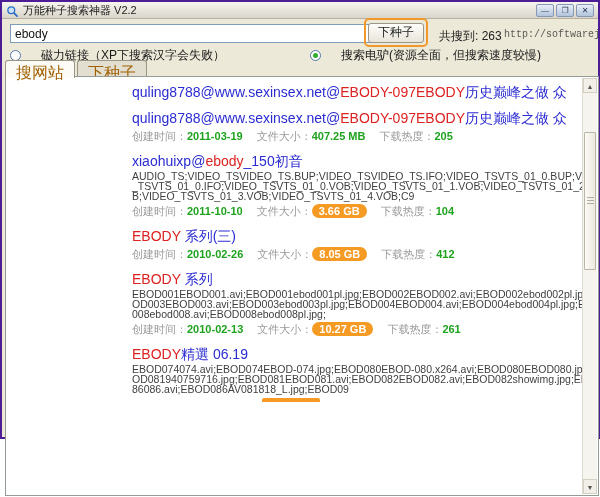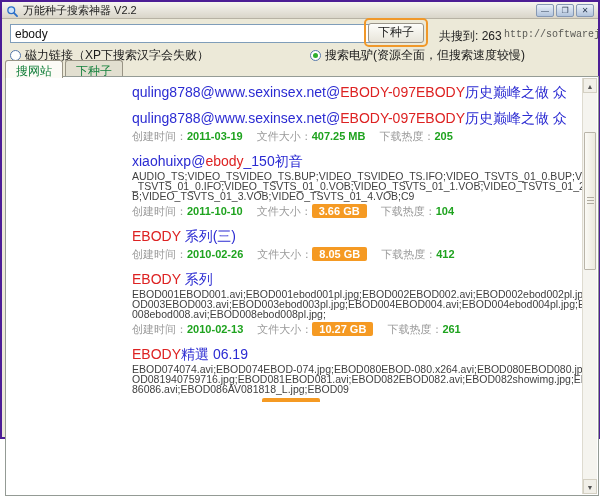--- a/index.html
+++ b/index.html
@@ -26,47 +26,47 @@
                    border:2px solid #f0982a; border-radius:5px; background:transparent; }
   .dl-btn { width:56px; height:20px; font-size:12px; font-family:inherit; color:#1a1a1a;
             background:linear-gradient(#fdfdfa,#e8e5da); border:1px solid #9a958a;
             border-radius:3px; }
   .count-label { position:absolute; left:437px; top:26px; font-size:12px; color:#222; }
   .site-url { position:absolute; left:502px; top:27px; font-size:10px; color:#5a5a55;
               font-family:"Liberation Mono","DejaVu Sans Mono",monospace; }
   
   .options { position:absolute; left:8px; top:45px; right:8px; height:14px; }
   .opt { position:absolute; top:0; display:flex; align-items:center; font-size:12px;
-         color:#1a1a1a; white-space:nowrap; }
+         color:#1a1a1a; white-space:nowrap;gap:16px; }
   .opt-1 { left:0; }
   .opt-2 { left:300px; }
   .radio { width:11px; height:11px; border-radius:50%; border:1px solid #5577aa;
            background:#fff; margin-right:4px; position:relative; flex:0 0 auto; }
   .radio.checked::after { content:""; position:absolute; left:2px; top:2px; width:5px;
            height:5px; border-radius:50%; background:#2fae2f; }
   
   .tabs { position:absolute; left:3px; top:58px; height:17px; display:flex; gap:2px; }
-  .tab { padding:2px 10px 0 10px; font-size:12px; color:#15803d; height:17px;
+  .tab { padding:2px 10px 0 10px; font-size:16px; color:#a16207; height:17px;
          border:1px solid #999485; border-bottom:none; border-radius:3px 3px 0 0;
          background:#e2dfd0; }
   .tab.active { background:#fcfbf6; position:relative; z-index:3; height:18px; }
   
   .panel { position:absolute; left:3px; top:74px; width:594px; height:420px;
            background:#fff; border:1px solid #949b95; z-index:2; }
   .results { position:absolute; left:0; top:0; right:16px; bottom:0; overflow:hidden;
              padding:7px 0 0 78px; }
   .result { width:480px; margin-bottom:10px;margin-left:48px; }
   .r-title { font-size:14px; line-height:16px; margin-bottom:2px; cursor:pointer;
              white-space:nowrap; }
   .r-desc { font-size:10.5px; line-height:10px; word-break:break-all;
             overflow-wrap:anywhere; }
   .r-meta { font-size:11px; line-height:13px; margin-top:4px; white-space:nowrap; }
   .m-label { color:#9b9b9b; }
   .m-val { font-weight:bold; margin-right:14px; }
-  .m-val.hl { padding:1px 7px; border-radius:2px; margin-right:14px; }
+  .m-val.hl { padding:1px 7px; border-radius:7px; margin-right:14px; }
   .cut-sliver { height:4px; width:58px; margin:4px 0 0 130px; border-radius:2px 2px 0 0; }
   
   .scrollbar { position:absolute; top:1px; right:1px; bottom:1px; width:15px;
                background:#f5f4ef; border-left:1px solid #dedbd0; }
   .sb-btn { position:absolute; left:0; width:14px; height:15px; text-align:center;
             font-size:7px; line-height:15px; color:#555; background:#f1efe8;
             border:1px solid #d4d0c3; }
   .sb-up { top:0; }
   .sb-down { bottom:0; }
   .sb-thumb { position:absolute; left:1px; top:54px; width:12px; height:138px;

